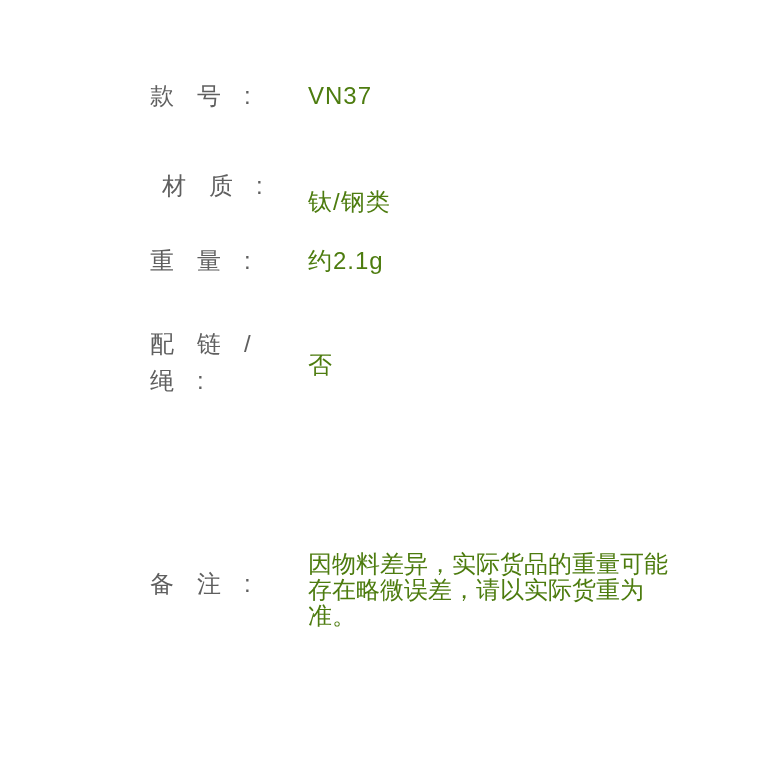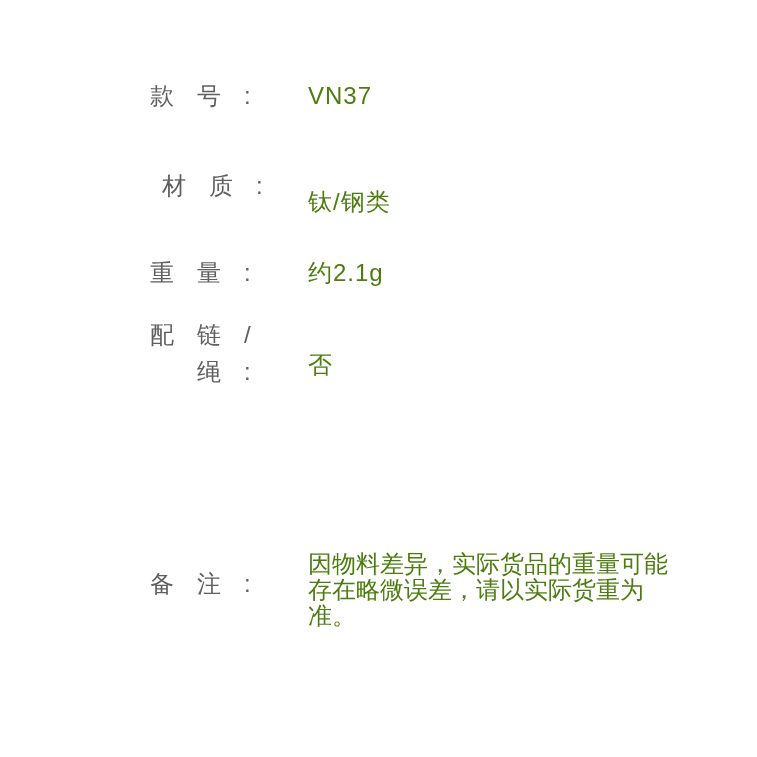--- a/index.html
+++ b/index.html
@@ -31,23 +31,23 @@
     font-size: 24px;
     line-height: 30px;
     letter-spacing: 1px;
     color: #4d7c0f;
   }
   
   .label-model    { top: 81px;  }
   .value-model    { top: 81px;  }
   .label-material { top: 171px; margin-left: 12px; }
   .value-material { top: 187px; }
-  .label-weight   { top: 258px; }
-  .value-weight   { top: 258px; text-align: right; }
-  .label-chain    { top: 316px; line-height: 37px; text-align: right; }
+  .label-weight   { top: 246px; }
+  .value-weight   { top: 246px; text-align: right; }
+  .label-chain    { top: 325px; line-height: 37px; }
   .value-chain    { top: 350px; }
   .label-note     { top: 569px; }
   .value-note     {
     top: 551px;
     width: 372px;
     line-height: 26px;
     letter-spacing: 0;
   }
 </style>
 </head>

